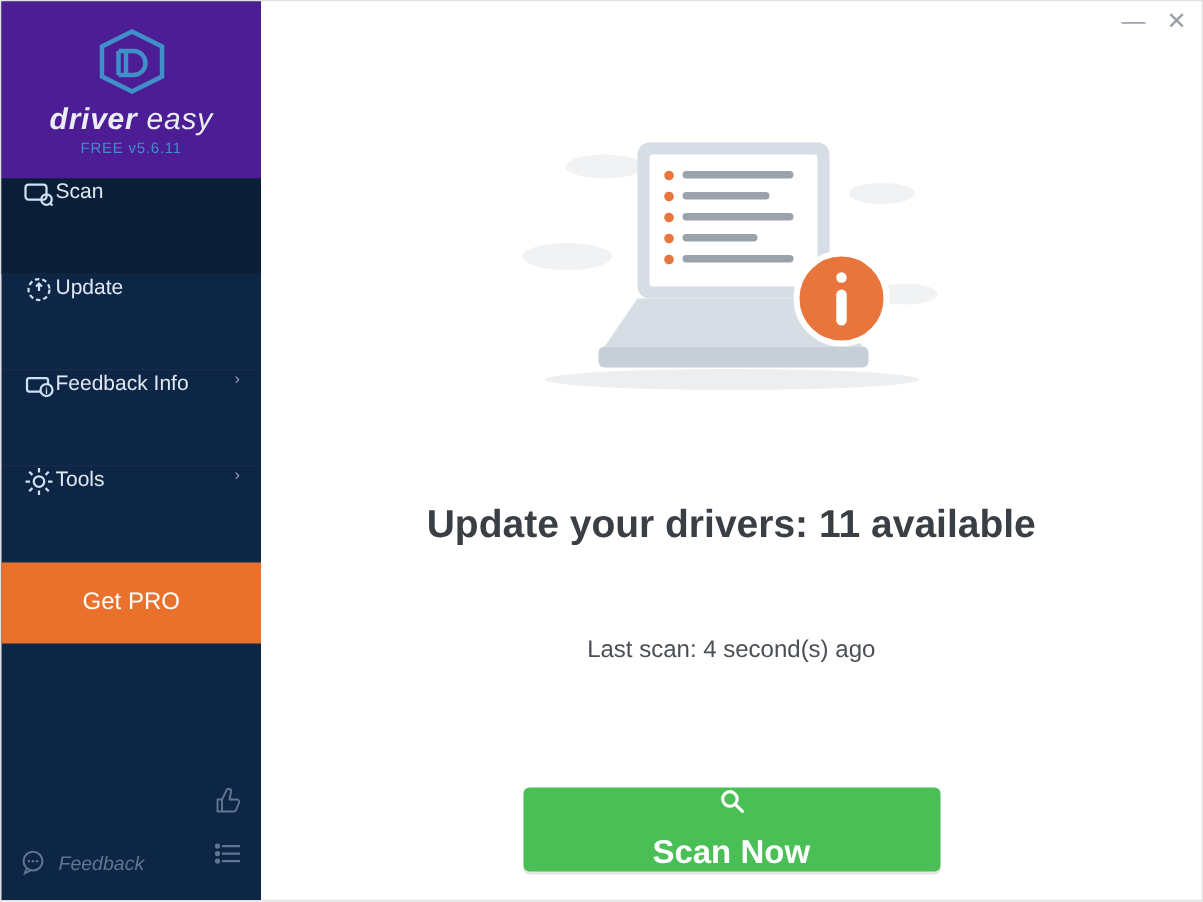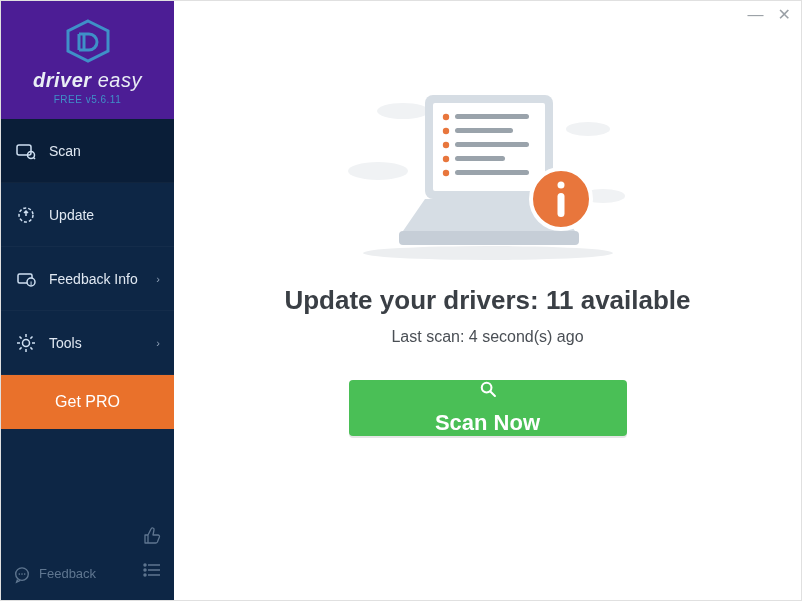--- a/index.html
+++ b/index.html
@@ -9,33 +9,33 @@
 .titlebar-controls span { color: #9aa0a6; cursor: pointer; font-size: 16px; line-height: 1; }
 
 .sidebar { width: 173px; height: 100%; background: #0d2645; display: flex; flex-direction: column; color: #cfd8e6; }
 .logo-block { padding: 18px 0 14px; text-align: center; background: #4c1d95; }
 .logo-svg { display: block; margin: 0 auto 6px; }
 .brand { font-size: 20px; font-weight: 300; color: #e9eef5; font-style: italic; letter-spacing: 0.5px; }
 .brand .bold { font-weight: 600; font-style: italic; }
 .version { font-size: 10px; color: #3f90c8; margin-top: 2px; letter-spacing: 0.5px; }
 
 .nav { display: flex; flex-direction: column; }
-.nav-item { display: flex; align-items: center; gap: 12px; padding: 0 14px; height: 64px; cursor: pointer; color: #e0e8f2; font-size: 14px; border-bottom: 1px solid rgba(255,255,255,0.03); position: relative; }
+.nav-item { display: flex; align-items: flex-start; padding: 0 14px; height: 64px; cursor: pointer; color: #e0e8f2; font-size: 14px; border-bottom: 1px solid rgba(255,255,255,0.03); position: relative; }
 .nav-item.active { background: #0a1e38; }
 .nav-item .icon { width: 22px; display: inline-flex; justify-content: center; }
 .nav-item .chev { margin-left: auto; font-size: 11px; color: #8fa1b8; }
 
 .get-pro { height: 54px; background: #e9712b; color: #fff; display: flex; align-items: center; justify-content: center; font-size: 16px; font-weight: 400; cursor: pointer; }
 
 .sidebar-spacer { flex: 1; }
 .sidebar-footer { display: flex; align-items: flex-end; justify-content: space-between; padding: 10px 12px 16px; color: #5f7690; }
-.feedback { display: flex; align-items: flex-start; gap: 8px; font-size: 13px; cursor: pointer; }
+.feedback { display: flex; align-items: center; gap: 8px; font-size: 13px; cursor: pointer; font-style: italic; }
 .footer-icons { display: flex; flex-direction: column; gap: 10px; align-items: center; }
 
-.main { flex: 1; background: #fff; padding: 60px 20px 0; display: flex; flex-direction: column; align-items: center; }
+.main { flex: 1; background: #fff; padding: 60px 20px 0; display: flex; flex-direction: column; align-items: center; gap: 48px; }
 .illustration { margin-top: 20px; margin-bottom: 16px; }
 .headline { font-size: 26px; font-weight: 700; color: #3a3f45; margin-top: 4px; }
 .subline { font-size: 16px; color: #4a4f55; margin-top: 12px; }
 .scan-btn { margin-top: 34px; width: 278px; height: 56px; background: #4abf56; color: #fff; border: none; border-radius: 4px; font-size: 22px; font-weight: 600; display: inline-flex; align-items: center; justify-content: center; gap: 12px; cursor: pointer; box-shadow: 0 2px 0 rgba(0,0,0,0.1); flex-direction: column; }
 </style>
 </head>
 <body>
 
 <div class="app">
 

